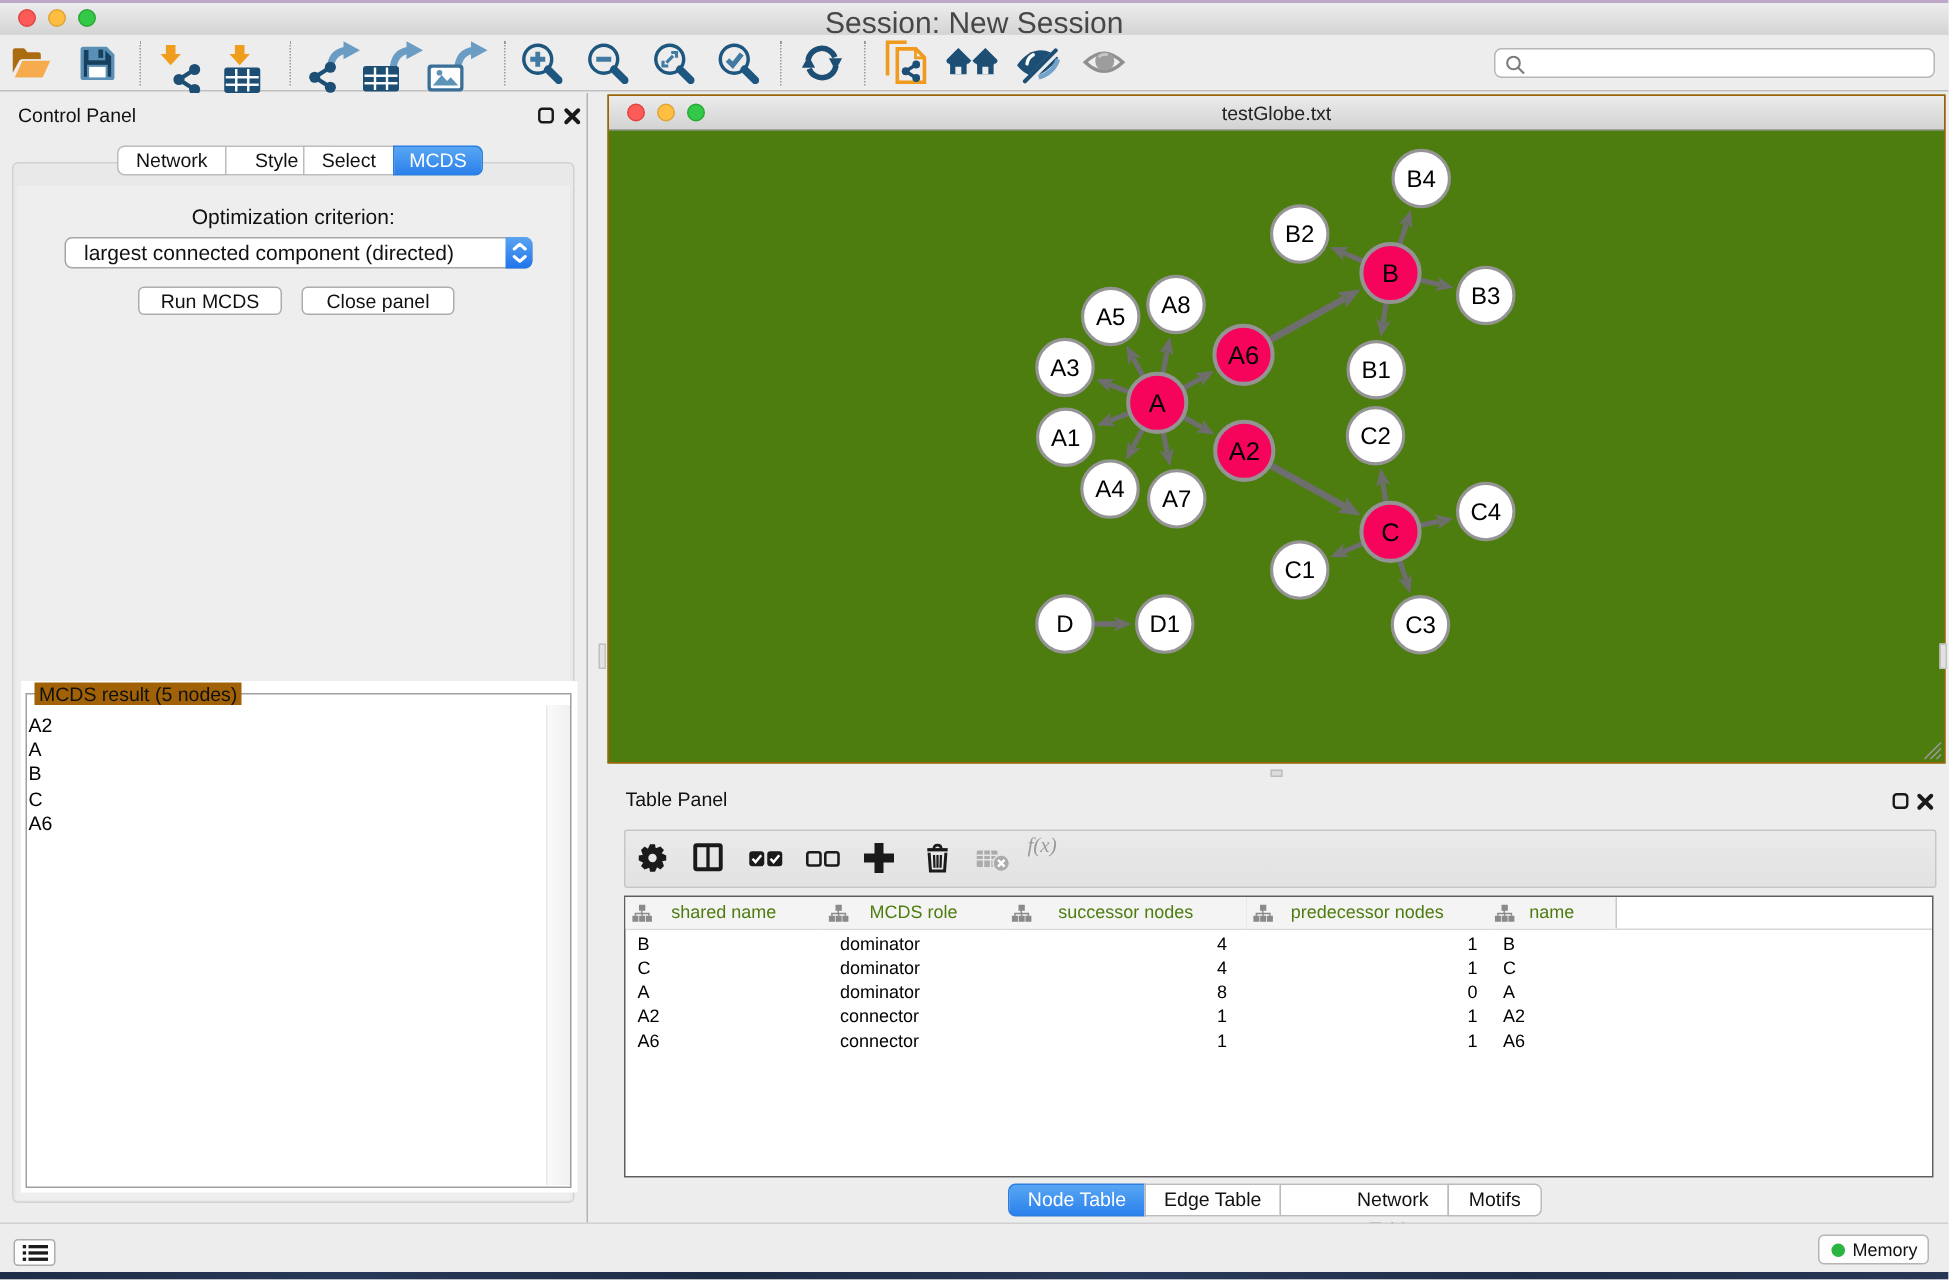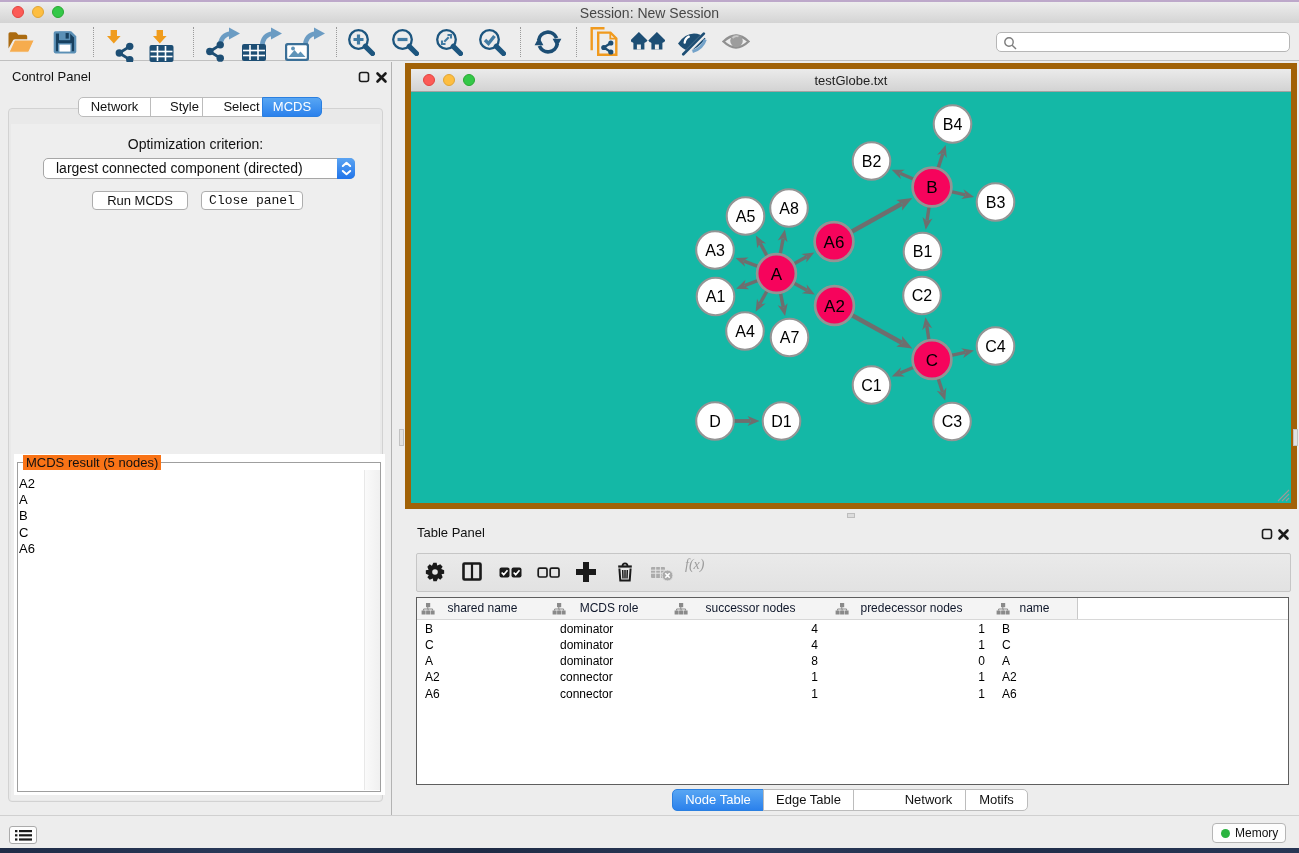--- a/index.html
+++ b/index.html
@@ -3,21 +3,21 @@
 <meta charset="utf-8">
 <style>
 * { margin:0; padding:0; box-sizing:border-box; }
 html,body { width:1299px; height:853px; overflow:hidden; }
 body { font-family:"Liberation Sans", sans-serif; background:#ededed; position:relative; }
 .abs { position:absolute; }
 #desktop-top { left:0; top:0; width:1299px; height:2px; background:#bda8ca; }
 #titlebar { left:0; top:2px; width:1299px; height:22px;
   background:linear-gradient(#ededed,#d4d4d4); border-bottom:1px solid #9f9f9f; }
 .tl { position:absolute; width:12px; height:12px; border-radius:50%; top:4px; }
-#title-text { position:absolute; width:100%; text-align:center; top:3px; font-size:14px; color:#474747; }
+#title-text { position:absolute; width:100%; text-align:center; top:3px; font-size:20px; color:#474747; }
 #toolbar { left:0; top:22.5px; width:1299px; height:38px; background:#ededed; border-bottom:1px solid #c0c0c0; }
 .tbsep { position:absolute; top:4px; height:30px; width:0; border-left:1px dotted #9a9a9a; }
 .ticon { position:absolute; top:0; }
 #searchbox { position:absolute; left:996px; top:9px; width:294px; height:20px; background:#fff;
   border:1px solid #b6b6b6; border-radius:5px; }
 
 
 #cpanel { left:0; top:62px; width:392px; height:753px; background:#ededed; border-right:1px solid #b3b3b3; }
 #cp-title { position:absolute; left:12px; top:7px; font-size:13px; color:#111; }
 #cp-box-outer { position:absolute; left:8px; top:46px; width:375px; height:694px;
@@ -28,39 +28,39 @@
   font-size:13px; color:#111; text-align:center; line-height:18px; }
 #opt-label { position:absolute; left:0; top:74px; width:100%; text-align:center; font-size:14px; color:#111; }
 #dropdown { position:absolute; left:43px; top:96px; width:312px; height:21px; background:#fff;
   border:1px solid #a6a6a6; border-radius:5px; font-size:14px; line-height:19px; padding-left:12px; color:#111; }
 #dd-step { position:absolute; right:-1px; top:-1px; width:18px; height:21px; border-radius:0 5px 5px 0;
   background:linear-gradient(#5ba4f2,#2074ea); }
 .btn { position:absolute; top:129px; height:19px; background:#fff; border:1px solid #adadad;
   border-radius:4px; font-size:13px; color:#111; text-align:center; line-height:17px; }
 #mcds-white { position:absolute; left:14px; top:392px; width:371px; height:341px; background:#fff; }
 #mcds-border { position:absolute; left:3px; top:8px; width:364px; height:330px; border:1px solid #9f9f9f; }
-#mcds-label { position:absolute; left:9px; top:1px; background:#f97316; padding:0 3px; font-size:13px; color:#111; }
+#mcds-label { position:absolute; left:9px; top:1px; background:#a16207; padding:0 3px; font-size:13px; color:#111; }
 #mcds-list { position:absolute; left:5px; top:22px; font-size:13px; line-height:16.2px; color:#000; }
 #mcds-scroll { position:absolute; right:5px; top:16px; width:16px; height:320px;
   background:linear-gradient(90deg,#fafafa,#f0f0f0); border-left:1px solid #e8e8e8; }
 
 
-#netwin { left:405px; top:63px; width:892px; height:446px; background:#14b8a6; border:6px solid #a16207; }
+#netwin { left:405px; top:63px; width:892px; height:446px; background:#4d7c0f; border:1px solid #a16207; }
 #nw-titlebar { position:absolute; left:0; top:0; width:100%; height:23px;
   background:linear-gradient(#ebebeb,#d3d3d3); border-bottom:1px solid #a2a2a2; }
 #nw-title { position:absolute; width:100%; text-align:center; top:4px; font-size:13px; color:#222; }
 
 
 #tpanel { left:405px; top:524px; width:894px; height:291px; background:#ededed; }
 #tp-title { position:absolute; left:12px; top:1px; font-size:13px; color:#111; }
 #tp-toolbar { position:absolute; left:11px; top:29px; width:875px; height:39px;
   background:linear-gradient(#eaeaea,#e2e2e2); border:1px solid #c6c6c6; border-radius:2px; }
 #tp-table { position:absolute; left:11px; top:73px; width:873px; height:188px; background:#fff; border:1px solid #5e5e5e; }
 .thcell { position:absolute; top:0; height:21px; background:#f4f4f4; border-right:1px solid #c9c9c9;
-  font-size:12px; color:#0f172a; text-align:center; line-height:21px; }
+  font-size:12px; color:#4d7c0f; text-align:center; line-height:21px; }
 .trow { position:absolute; font-size:12px; color:#000; height:16px; line-height:16px; }
 #tp-tabs { position:absolute; left:267px; top:265px; height:22px; }
 .tptab { position:absolute; top:0; height:22px; background:#fff; border:1px solid #bcbcbc;
   font-size:13px; color:#111; text-align:center; line-height:20px; }
 
 
 #statusbar { left:0; top:815px; width:1299px; height:31px; background:#ededed; border-top:1px solid #d0d0d0; }
 #hambtn { position:absolute; left:9px; top:10px; width:28px; height:18px; background:#fdfdfd;
   border:1px solid #ababab; border-radius:3px; }
 #membtn { position:absolute; right:13px; top:7px; width:74px; height:20px; background:#fdfdfd;
@@ -235,32 +235,32 @@
     </svg>
 <svg style="position:absolute;left:375px;top:9px;" width="13" height="13" viewBox="0 0 13 13">
 <path d="M2.5 2.5 L10.5 10.5 M10.5 2.5 L2.5 10.5" stroke="#1a1a1a" stroke-width="2.6" stroke-linecap="round"></path>
     </svg>
   <div id="cp-box-outer">
       <div id="cp-box-inner"></div>
     </div>
   <div id="cp-tabs">
     <div class="cptab" style="left:0; width:73px; border-radius:5px 0 0 5px;">Network</div>
     <div class="cptab" style="left:72px; width:69px;">Style</div>
-    <div class="cptab" style="left:124px; width:79px;">Select</div>
+    <div class="cptab" style="left:124px; width:61px;">Select</div>
     <div class="cptab" style="left:184px; width:60px; border:1px solid #2a7fe0; border-radius:0 5px 5px 0;
       background:linear-gradient(#58a6f3,#2b81ec); color:#fff;">MCDS</div>
   </div>
   <div id="opt-label">Optimization criterion:</div>
   <div id="dropdown">largest connected component (directed)<div id="dd-step">
         <svg style="position:absolute;left:3.5px;top:3px;" width="11" height="15" viewBox="0 0 11 15">
 <path d="M1.8 5 L5.5 1.8 L9.2 5 M1.8 10 L5.5 13.2 L9.2 10" stroke="#fff" stroke-width="2" fill="none" stroke-linecap="round" stroke-linejoin="round"></path>
         </svg>
       </div></div>
   <div class="btn" style="left:92px; width:96px;">Run MCDS</div>
-  <div class="btn" style="left:201px; width:102px;font-family:Liberation Mono, monospace;">Close panel</div>
+  <div class="btn" style="left:201px; width:102px;">Close panel</div>
   <div id="mcds-white">
     <div id="mcds-border"></div>
     <div id="mcds-label">MCDS result (5 nodes)</div>
     <div id="mcds-list">A2<br>A<br>B<br>C<br>A6</div>
     <div id="mcds-scroll"></div>
   </div>
 </div>
 <div class="abs" id="netwin">
   <div id="nw-titlebar">
     <div class="tl" style="left:12px; top:5px; background:#fc5b57; border:1px solid #e2443f;"></div>

